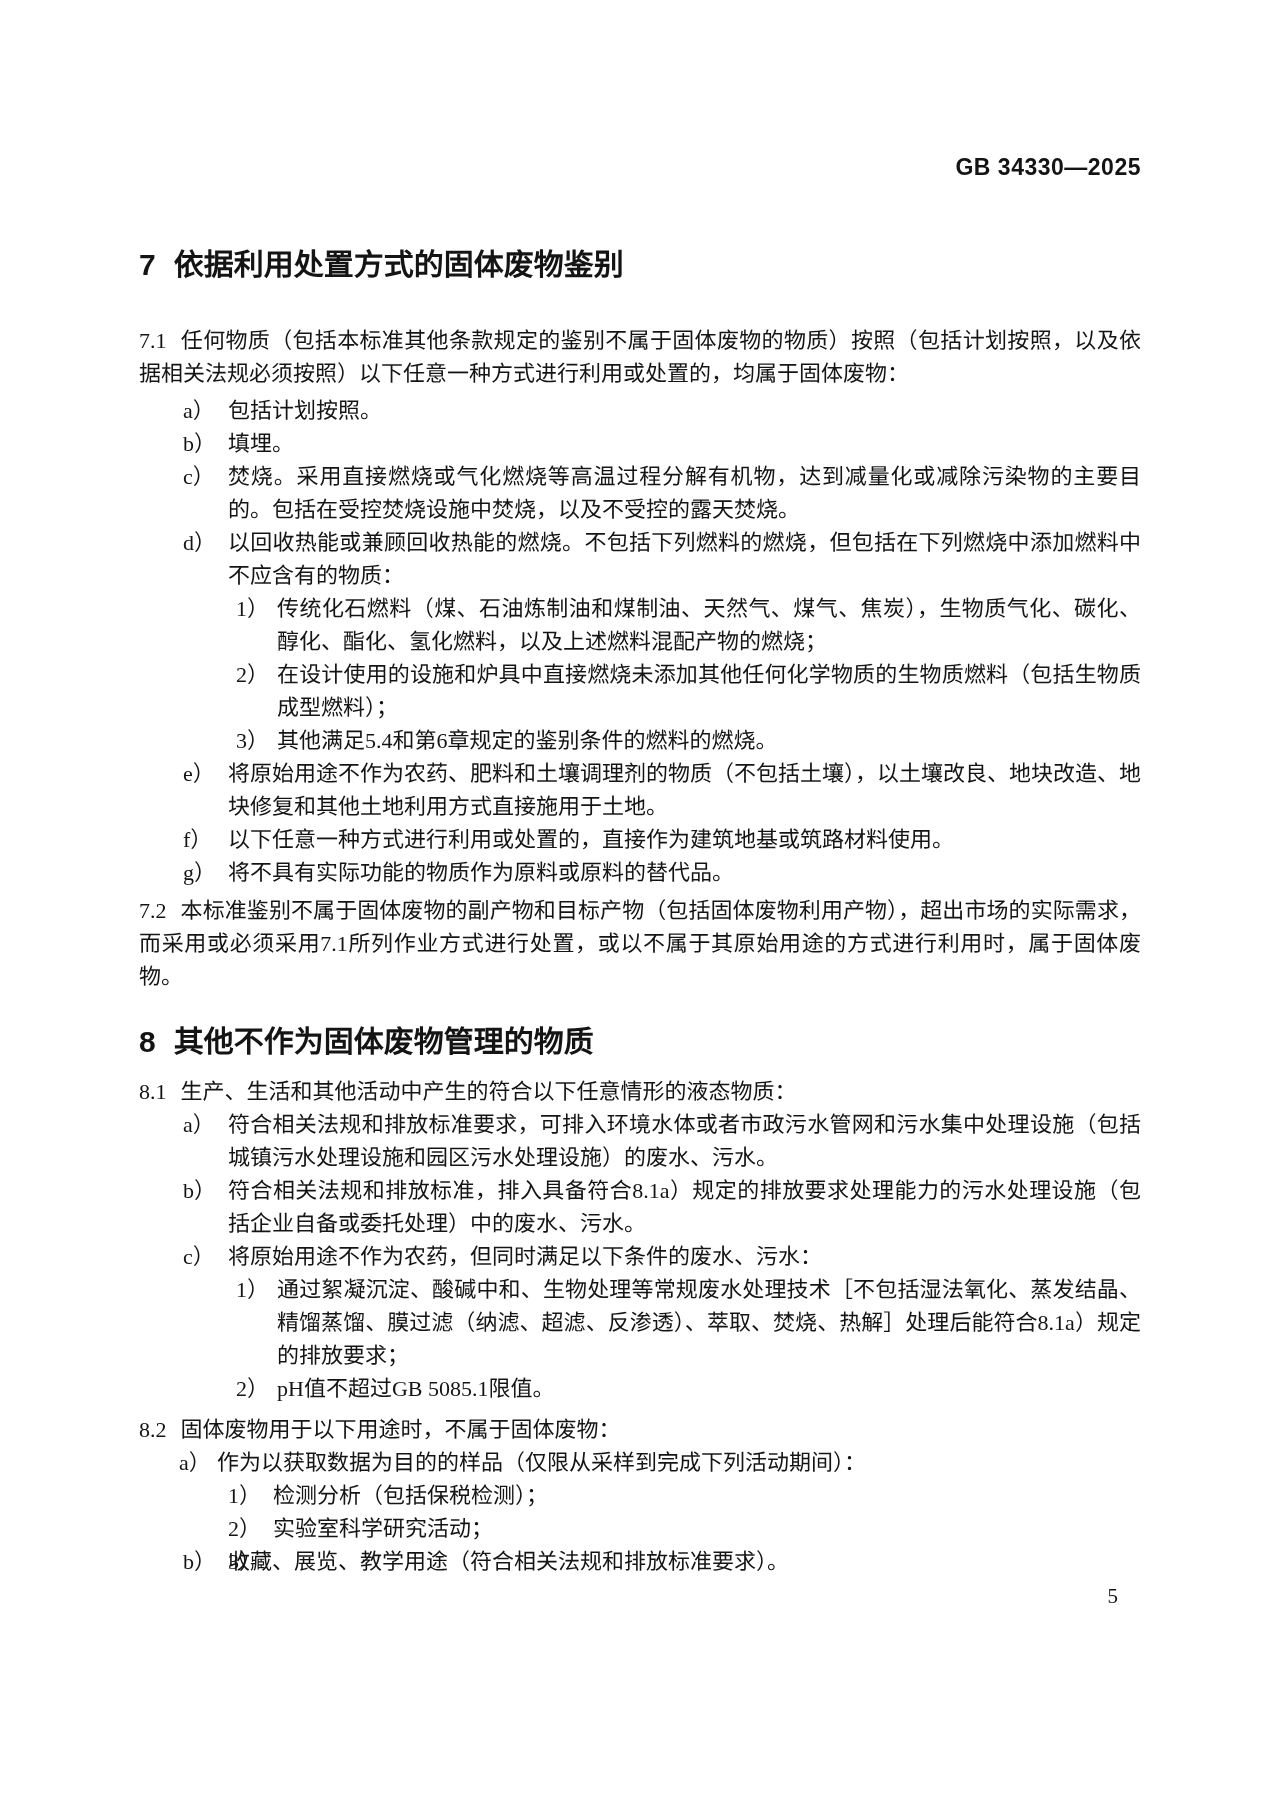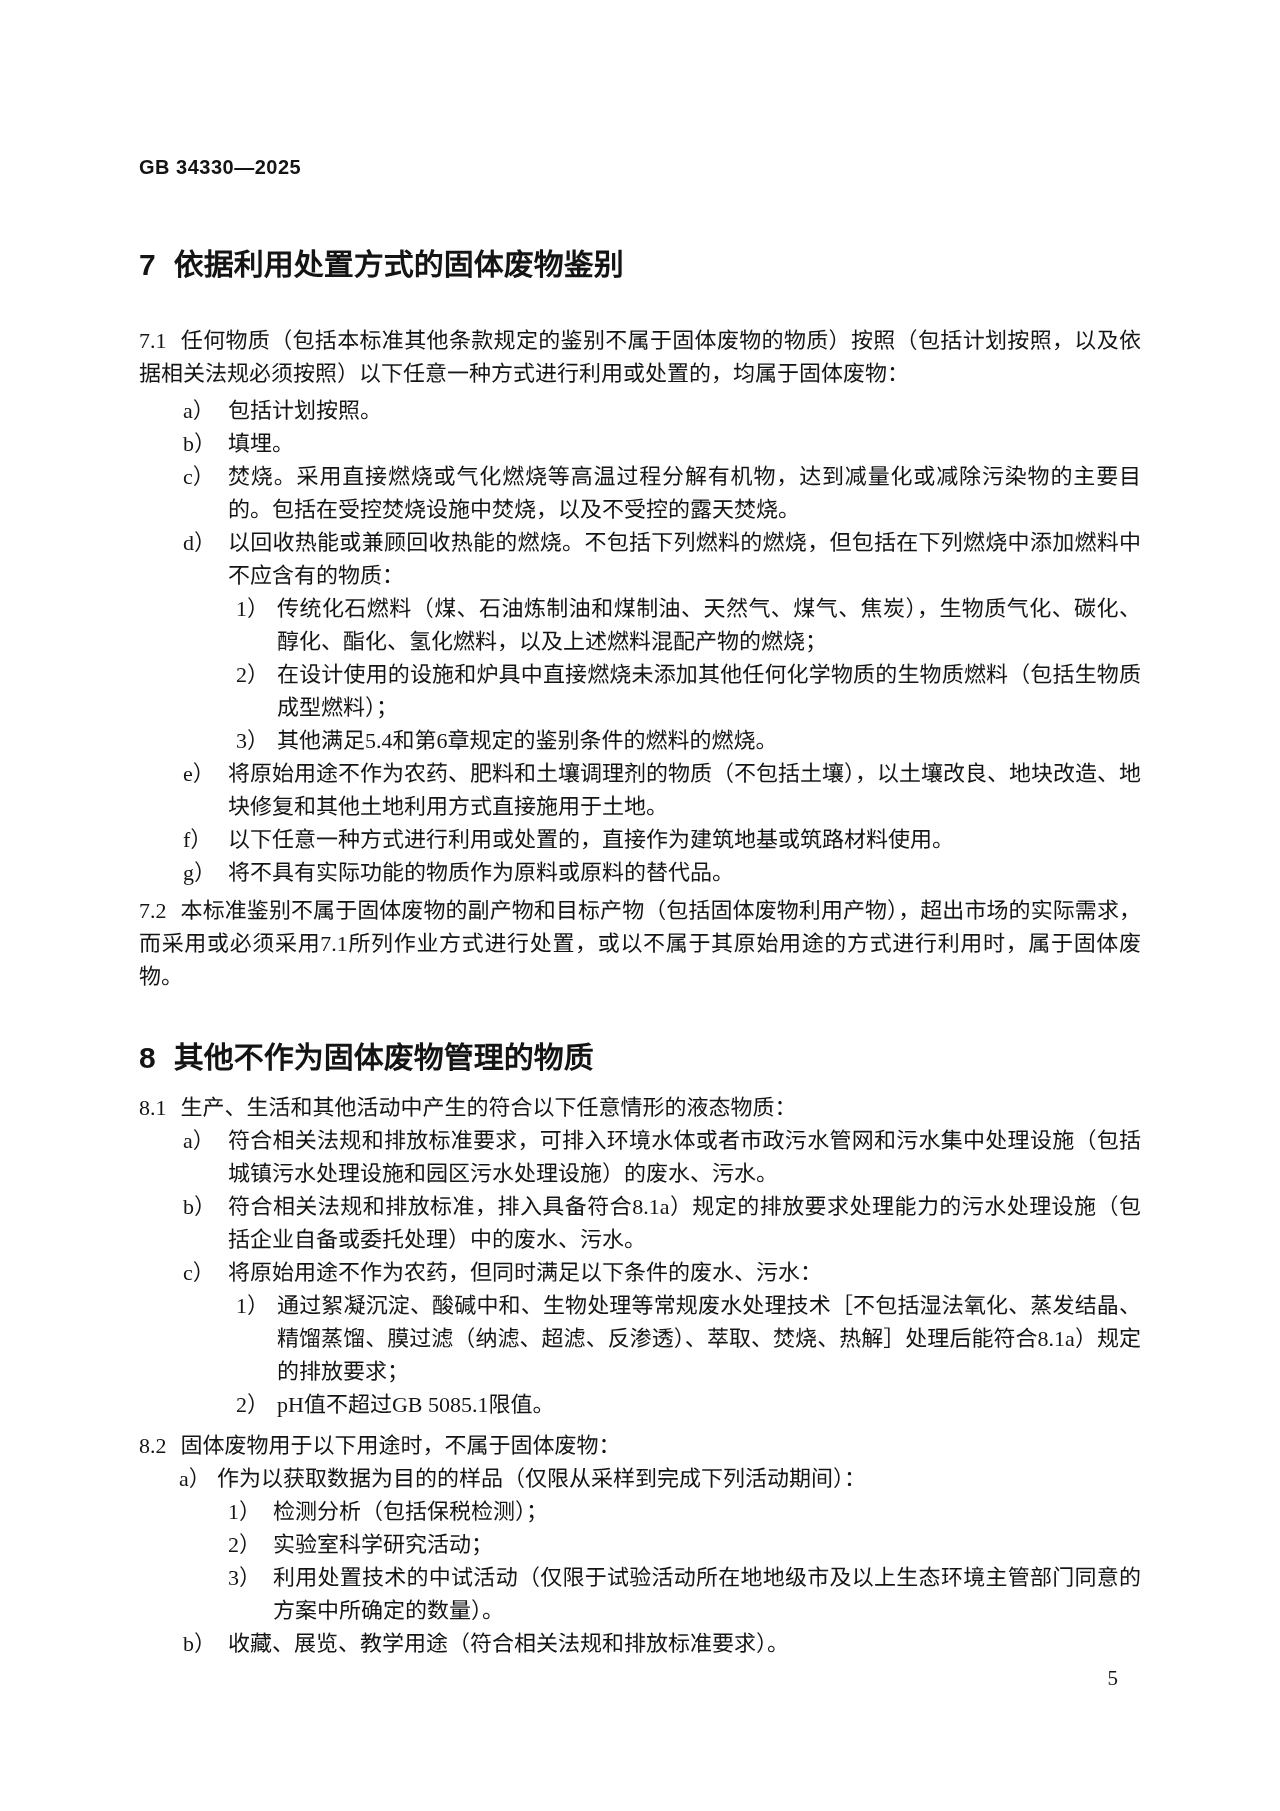--- a/index.html
+++ b/index.html
@@ -14,37 +14,37 @@
     margin: 0 auto;
     background: #ffffff;
     color: #141414;
     font-family: "Liberation Serif", "DejaVu Serif", serif;
     font-size: 22px;
     box-sizing: border-box;
     padding: 155px 139px 0 139px;
     overflow: hidden;
   }
   .doc-header {
-    text-align: left;
+    text-align: right;
     font-family: "Liberation Sans", "DejaVu Sans", sans-serif;
     font-weight: bold;
-    font-size: 20px;
+    font-size: 23px;
     line-height: 24px;
     letter-spacing: 0.5px;
   }
   .sec-title {
     margin: 0;
     font-family: "Liberation Sans", "DejaVu Sans", sans-serif;
     font-weight: bold;
     font-size: 30px;
     line-height: 26px;
   }
   .sec-title .sec-num { margin-right: 18px; }
   #sec7-title { margin-top: 73px; }
-  #sec8-title { margin-top: 52px; }
+  #sec8-title { margin-top: 36px; }
   .clause {
     margin: 0;
     line-height: 33px;
     text-align: justify;
   }
   .clause .clause-num { margin-right: 14px; }
   #clause-7-1 { margin-top: 46px; }
   #clause-7-2 { margin-top: 5px; }
   #clause-8-1 { margin-top: 20px; }
   #clause-8-2 { margin-top: 8px; }
@@ -151,21 +151,21 @@
   <div class="li1 tight">
     <span class="lbl">a）</span><span>作为以获取数据为目的的样品（仅限从采样到完成下列活动期间）：</span>
   </div>
   <div class="li2 tight">
     <span class="lbl">1）</span><span>检测分析（包括保税检测）；</span>
   </div>
   <div class="li2 tight">
     <span class="lbl">2）</span><span>实验室科学研究活动；</span>
   </div>
   <div class="li2 tight">
-    <span class="lbl">3）</span><span>利用处置技术的中试活动（仅限于试验活动所在地地级市及以上生态环境主管部门同意的方案中所确定的数量）。</span>
+    <span class="lbl">3）</span>
   </div>
   <div class="li1">
     <span class="lbl">b）</span><span>收藏、展览、教学用途（符合相关法规和排放标准要求）。</span>
   </div>
 
   <div class="page-number">5</div>
 
 </div>
 
 </body></html>

